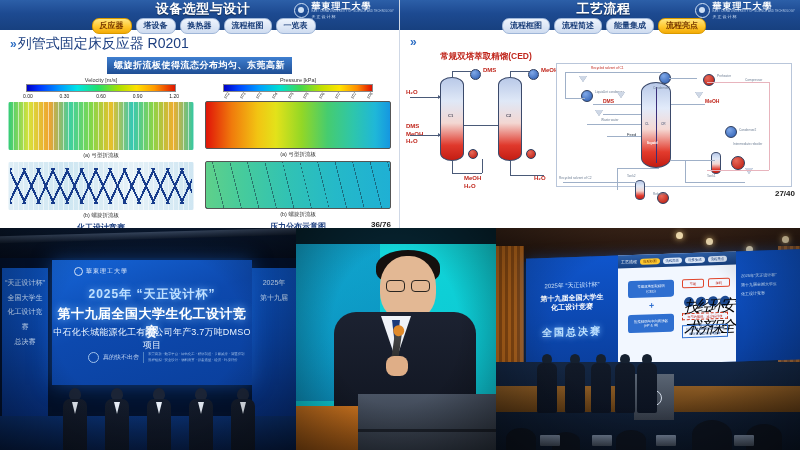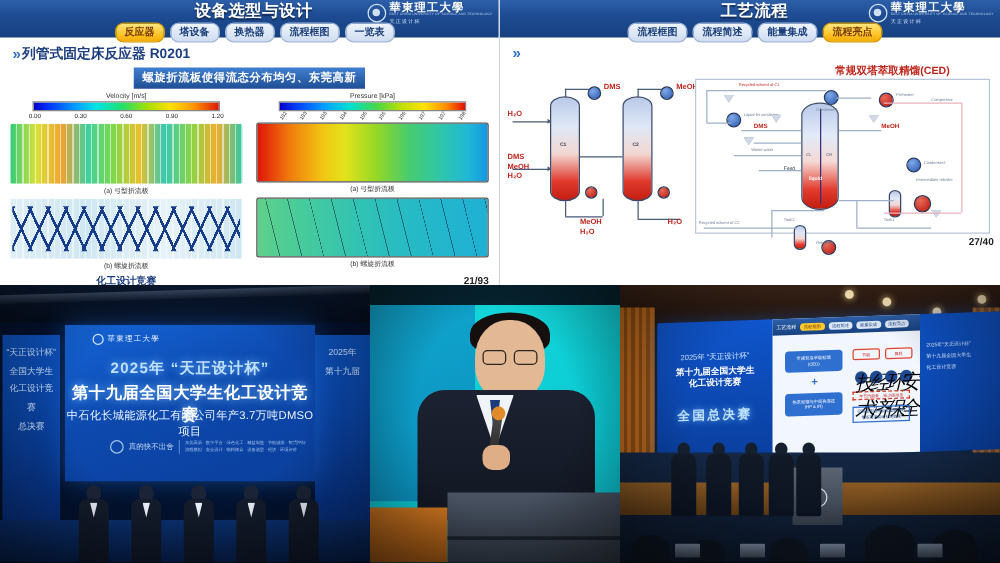--- a/index.html
+++ b/index.html
@@ -32,21 +32,21 @@
   .logo-mark::after { content: ""; width: 6px; height: 6px; border-radius: 50%; background: #cfe0f5; }
   .logo-text { display: flex; flex-direction: column; align-items: flex-start; line-height: 1; }
   .logo-cn { font-size: 9px; font-weight: bold; color: #fff; letter-spacing: 1px; }
   .logo-en { font-size: 2.6px; color: #bed4ef; letter-spacing: .2px; white-space: nowrap; }
   .logo-sub { font-size: 4px; color: #cfe0f5; margin-top: 1px; letter-spacing: 1px; }
 
   
   .sbody { position: relative; width: 100%; height: 198px; background: #fff; }
   .slide-title { display: flex; align-items: center; gap: 3px; margin: 5px 0 0 10px; }
   .chev { color: #2f6fc4; font-size: 12px; font-weight: bold; letter-spacing: -2px; }
-  .slide-title-text { font-size: 11px; font-weight: bold; color: #1d3f80; white-space: nowrap; }
+  .slide-title-text { font-size: 14px; font-weight: normal; color: #1d3f80; white-space: nowrap; }
   .slide-title-text.red { color: #c0261c; }
 
   .ribbon { margin: 4px auto 0; width: 185px; text-align: center; padding: 2px 0;
             background: linear-gradient(180deg,#3f7fd0,#1f4e94); color: #fff;
             font-size: 9px; font-weight: bold; letter-spacing: .5px; }
 
   
   .cfd-wrap { display: flex; justify-content: space-between; padding: 3px 8px 0; }
   .cfd-col { width: 186px; }
   .cb-title { text-align: center; font-size: 5.5px; color: #333; margin-bottom: 1px; }
@@ -72,21 +72,21 @@
   .fig.prsA { background: linear-gradient(90deg,#e01408 0%,#f07b0c 14%,#f2c413 28%,#e3e21a 38%,
               #93d726 52%,#46cc6f 66%,#2ec6ab 80%,#1fb7d8 92%,#1597e0 100%); border:.5px solid #555; }
   .fig.prsB { background: linear-gradient(90deg,#5fd08a 0%,#46cb9c 20%,#31c2b4 45%,#25b9c8 70%,#1fb0d4 100%);
               border:.5px solid #555; }
   .fig.prsB::after { content: ""; position: absolute; inset: 0;
       background: repeating-linear-gradient(76deg, rgba(20,40,60,.55) 0 .7px, transparent .7px 17px); }
   .fig-cap { text-align: center; font-size: 5.5px; color: #333; margin-top: 2px; }
   .fig-note { text-align: center; font-size: 8px; font-weight: bold; color: #1d3f80; margin-top: 3px; }
 
   
-  .sub-row { display: flex; padding: 2px 6px 0; justify-content: flex-end; }
+  .sub-row { display: flex; padding: 2px 6px 0; }
   .sub-head { font-size: 8.5px; font-weight: bold; color: #c0261c; text-align: center; }
   .diag-row { display: flex; padding: 0 4px; }
   .diag { position: relative; }
   .diag.ced { width: 152px; height: 124px; }
   .diag.ledwc { width: 236px; height: 124px; border: .6px solid #b9c6da; background: #fff; }
   .lbl { position: absolute; font-size: 6px; font-weight: bold; color: #c0261c; white-space: nowrap; }
   .lbl.dark { color: #123; }
   .lbl.tiny { font-size: 3.2px; font-weight: normal; color: #6f7f95; }
   .col { position: absolute; border: .7px solid #3b4a6b; border-radius: 14px/9px;
          background: linear-gradient(180deg,#b9c9e8 0%,#dfe8f7 28%,#f3d7d2 55%,#e0392c 82%,#c41d13 100%); }
@@ -313,25 +313,26 @@
               <span>105</span>
               <span>106</span>
               <span>107</span>
               <span>107</span>
               <span>108</span>
             </div>
             <div class="fig prsA"></div>
             <div class="fig-cap">(a) 弓型折流板</div>
             <div class="fig prsB"></div>
             <div class="fig-cap">(b) 螺旋折流板</div>
-
-          </div>
-        </div>
-
-        <div class="page-no">21/93</div>
+            <div class="fig-note">压力分布示意图</div>
+
+          </div>
+        </div>
+
+        <div class="page-no">36/76</div>
       </div>
     </div>
 
     <div class="slide right">
 
       <div class="hdr">
         <div class="hdr-title">工艺流程</div>
         <div class="hdr-tabs">
           <div class="tab">流程框图</div>
           <div class="tab">流程简述</div>

